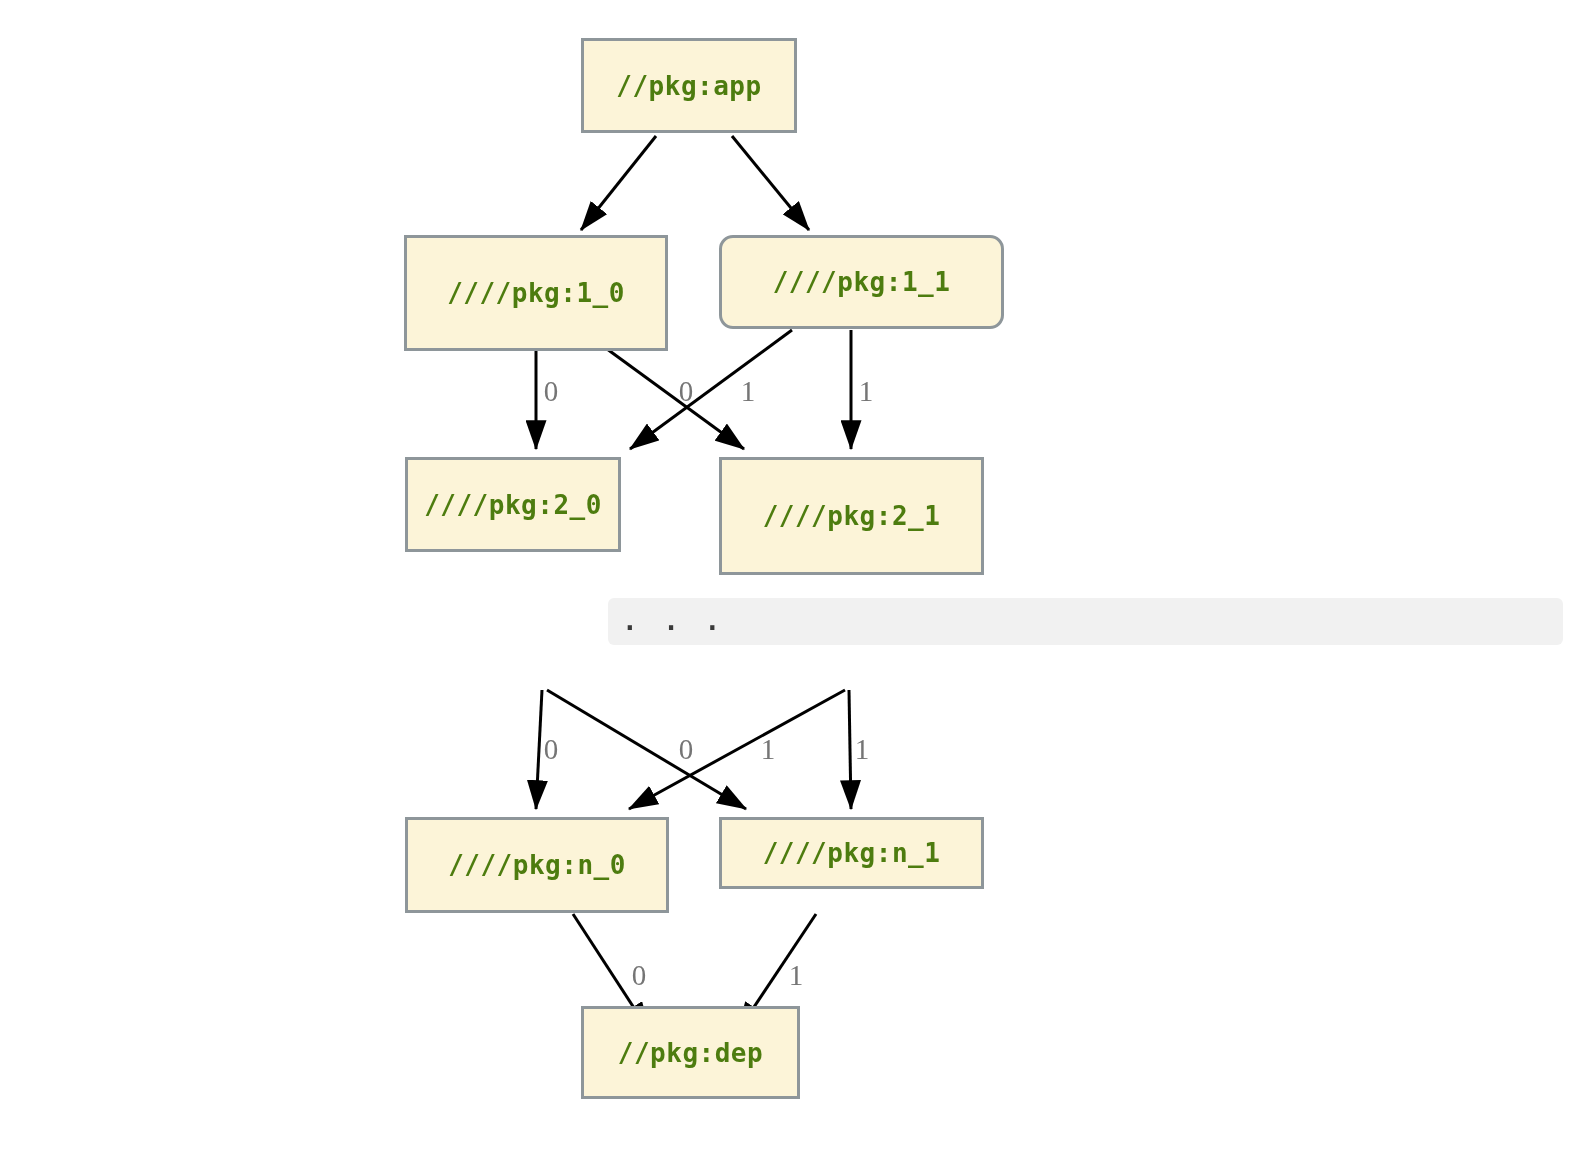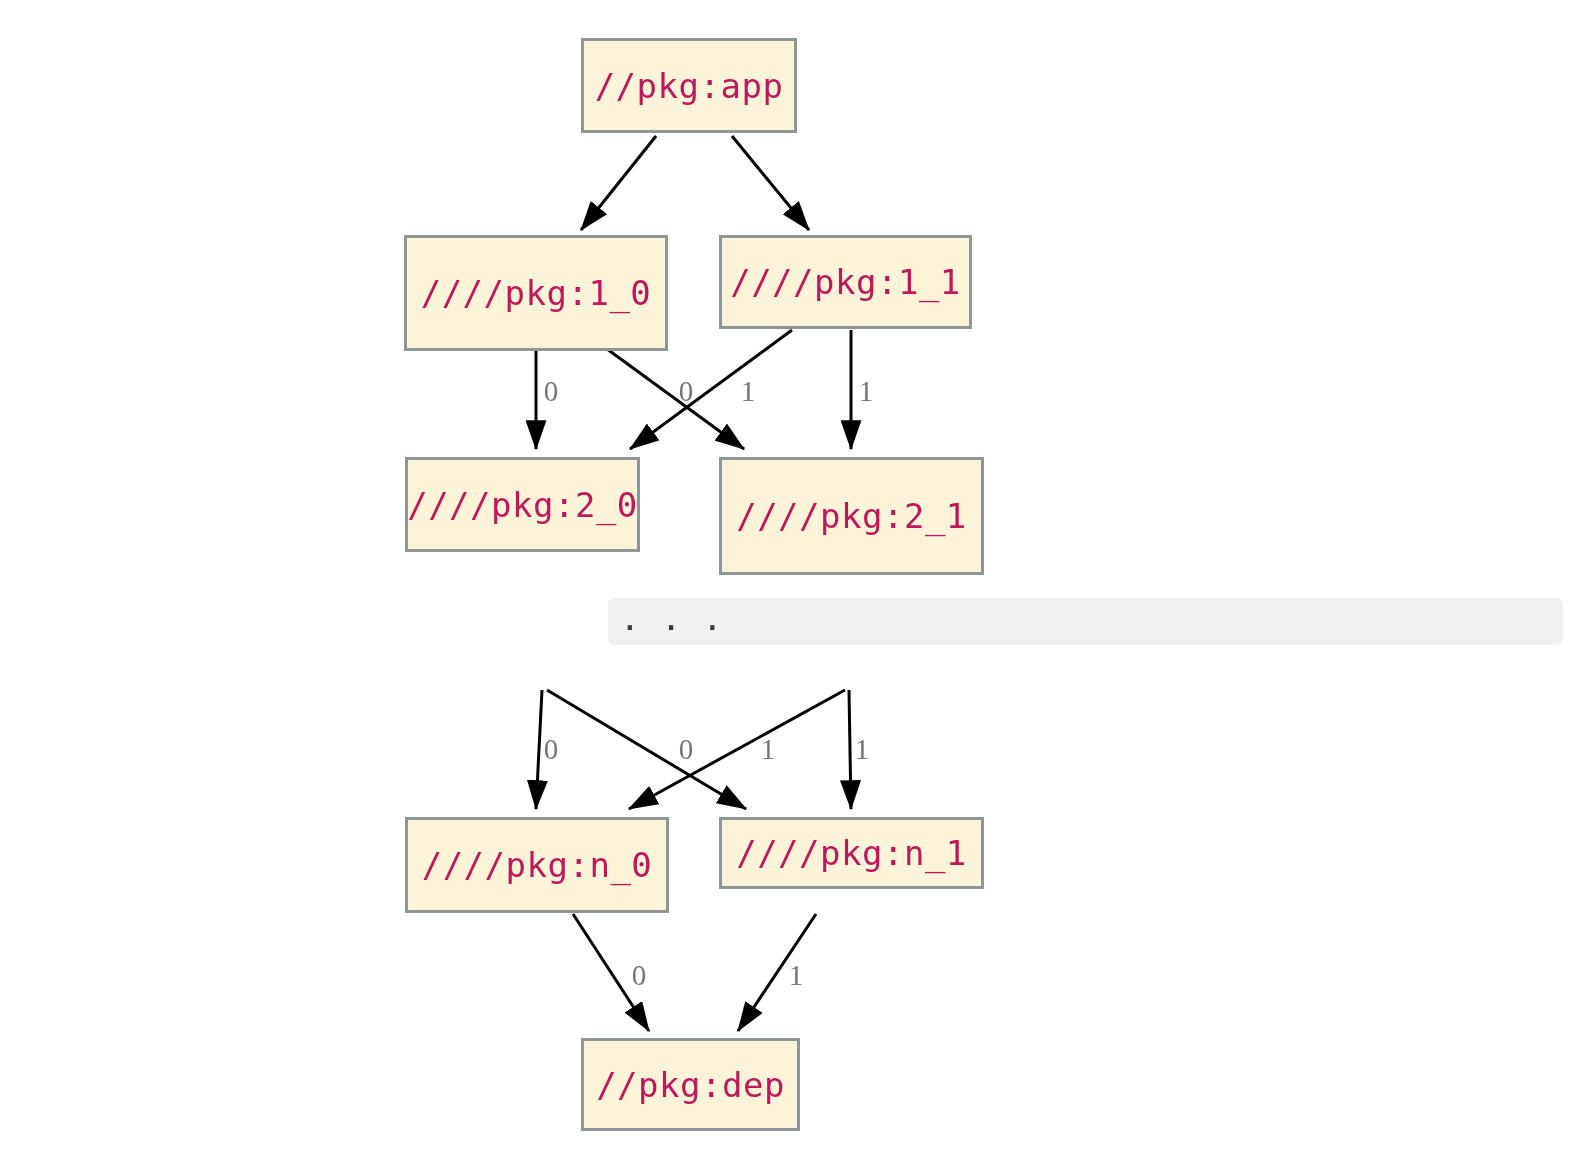--- a/index.html
+++ b/index.html
@@ -27,34 +27,34 @@
     fill: var(--edge-label, #757575);
   }
   .node {
     position: absolute;
     box-sizing: border-box;
     background: var(--node-fill, #fcf4d8);
     border: 3px solid var(--node-border, #8e969a);
     display: flex;
     align-items: center;
     justify-content: center;
-    font-weight: normal;
-    font-size: 34px;
-    color: #be185d;
+    font-weight: bold;
+    font-size: 26px;
+    color: #4d7c0f;
     letter-spacing: 0.5px;
     white-space: nowrap;
   }
   .node-app  { left: 581px; top: 38px;   width: 216px; height: 95px; }
   .node-1-0  { left: 404px; top: 235px;  width: 264px; height: 116px; }
-  .node-1-1  { left: 719px; top: 235px;  width: 253px; height: 94px; }
-  .node-2-0  { left: 405px; top: 457px;  width: 235px; height: 95px; }
+  .node-1-1  { left: 719px; top: 235px;  width: 285px; height: 94px; border-radius: 14px; }
+  .node-2-0  { left: 405px; top: 457px;  width: 216px; height: 95px; }
   .node-2-1  { left: 719px; top: 457px;  width: 265px; height: 118px; }
   .node-n-0  { left: 405px; top: 817px;  width: 264px; height: 96px; }
   .node-n-1  { left: 719px; top: 817px;  width: 265px; height: 72px; }
-  .node-dep  { left: 581px; top: 1038px; width: 219px; height: 93px; }
+  .node-dep  { left: 581px; top: 1006px; width: 219px; height: 93px; }
   .ellipsis-bar {
     position: absolute;
     left: 608px; top: 598px;
     width: 955px; height: 47px;
     box-sizing: border-box;
     background: var(--ellipsis-bg, #f1f1f1);
     border-radius: 6px;
     color: #3a3a3a;
     font-weight: bold;
     font-size: 26px;

